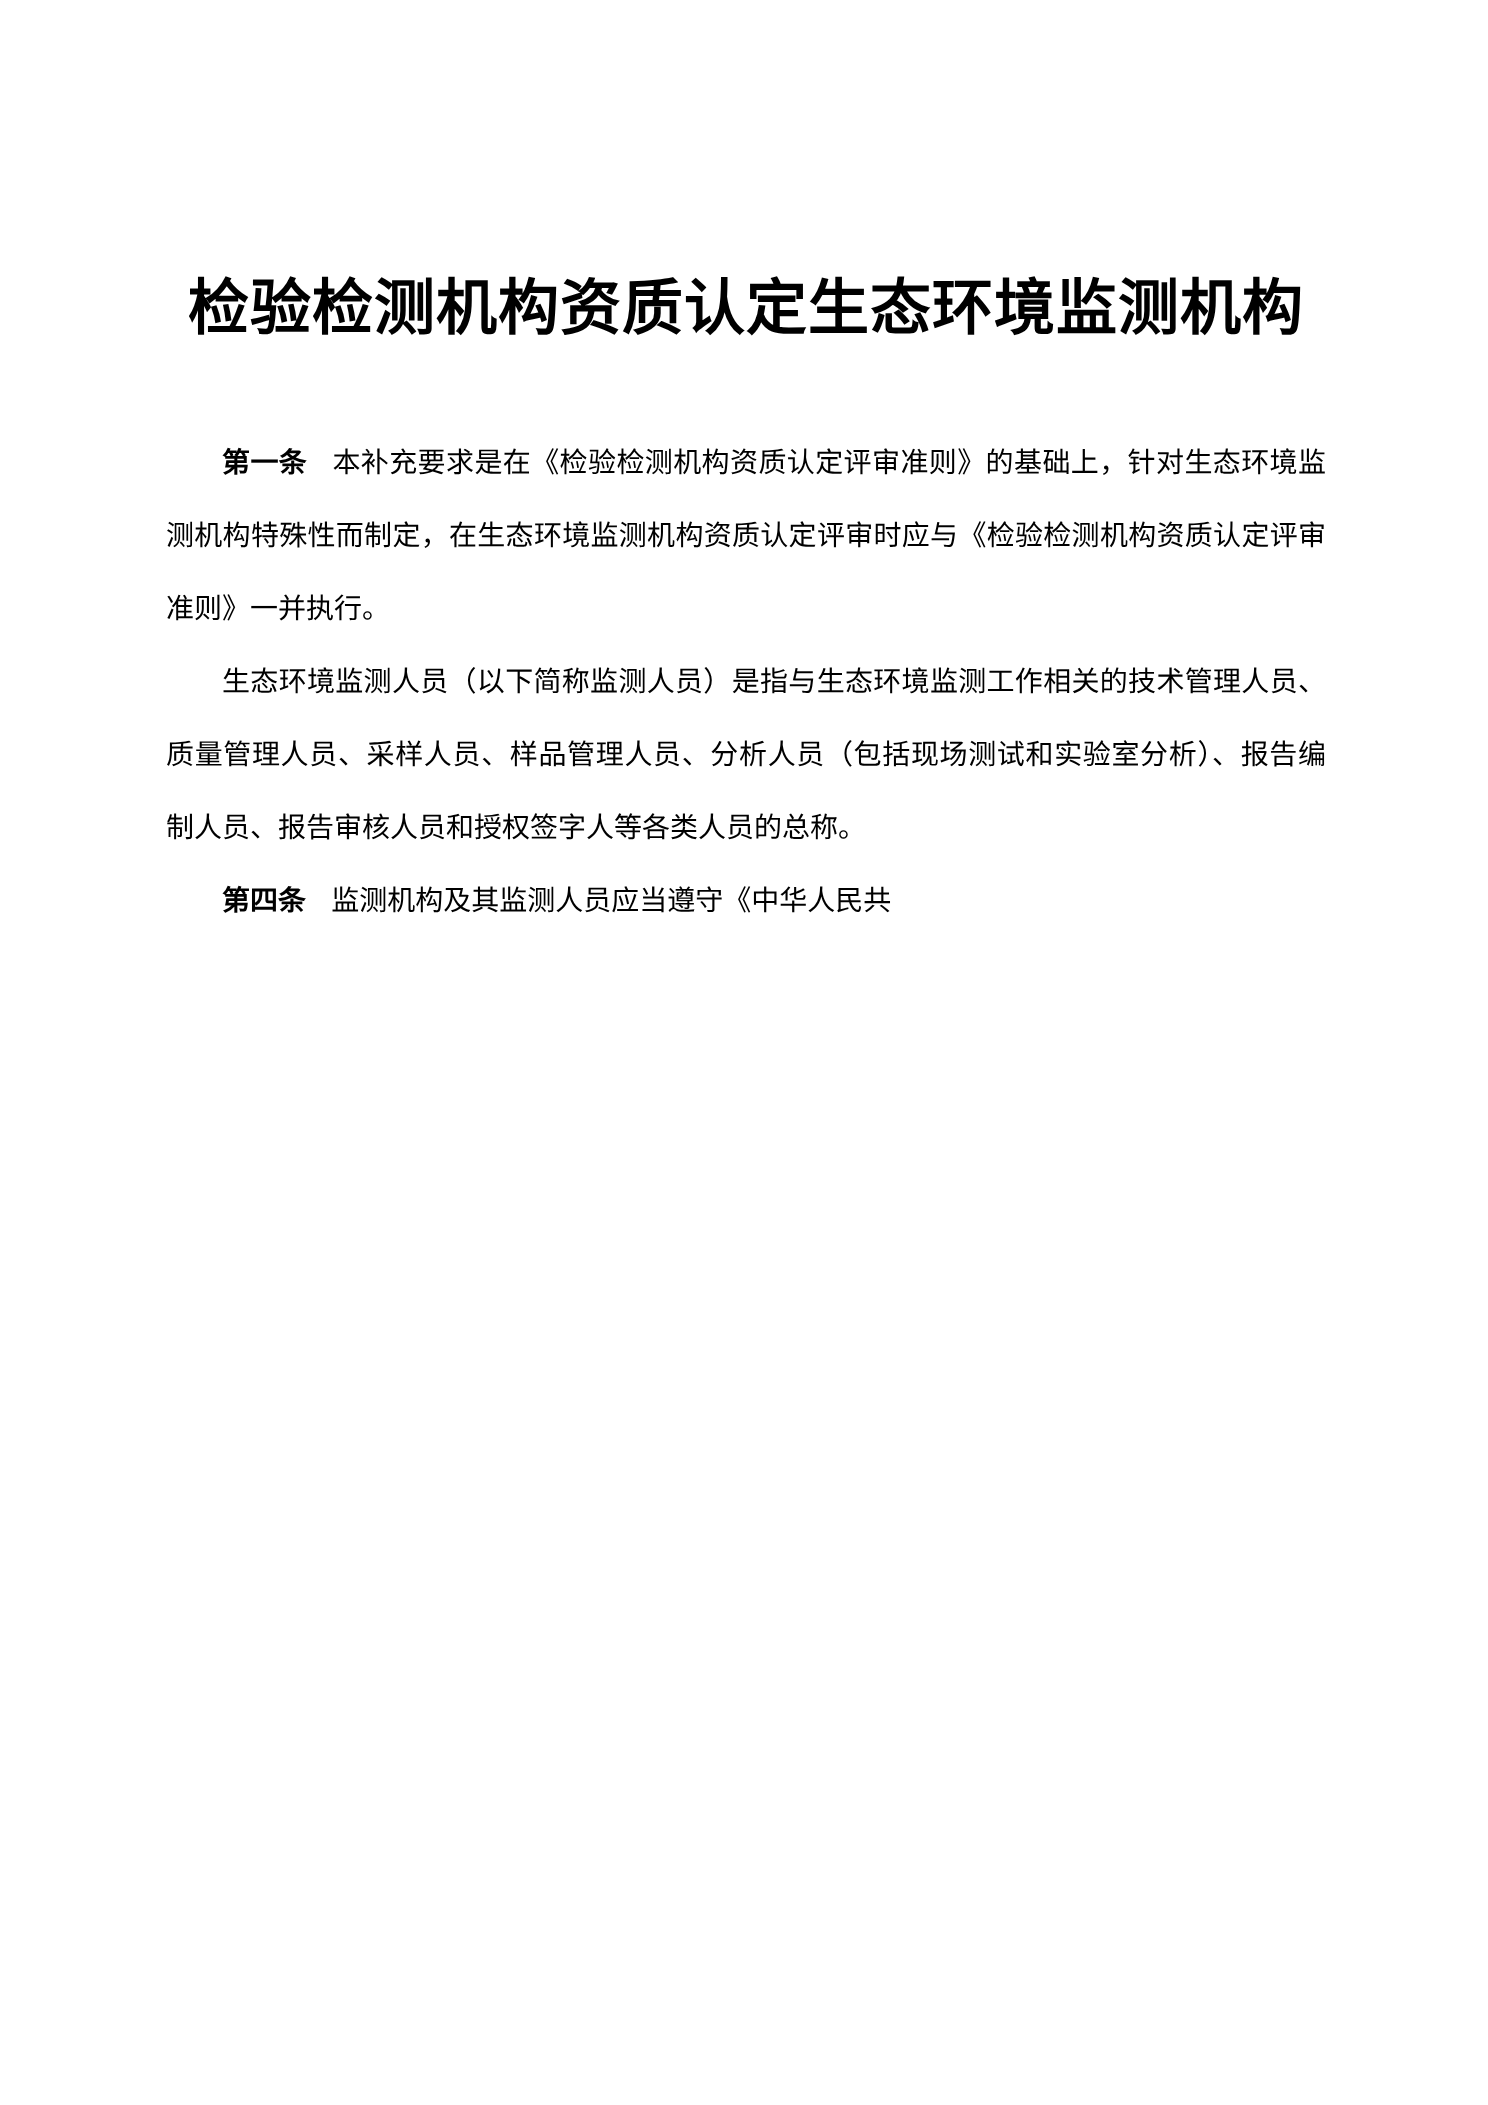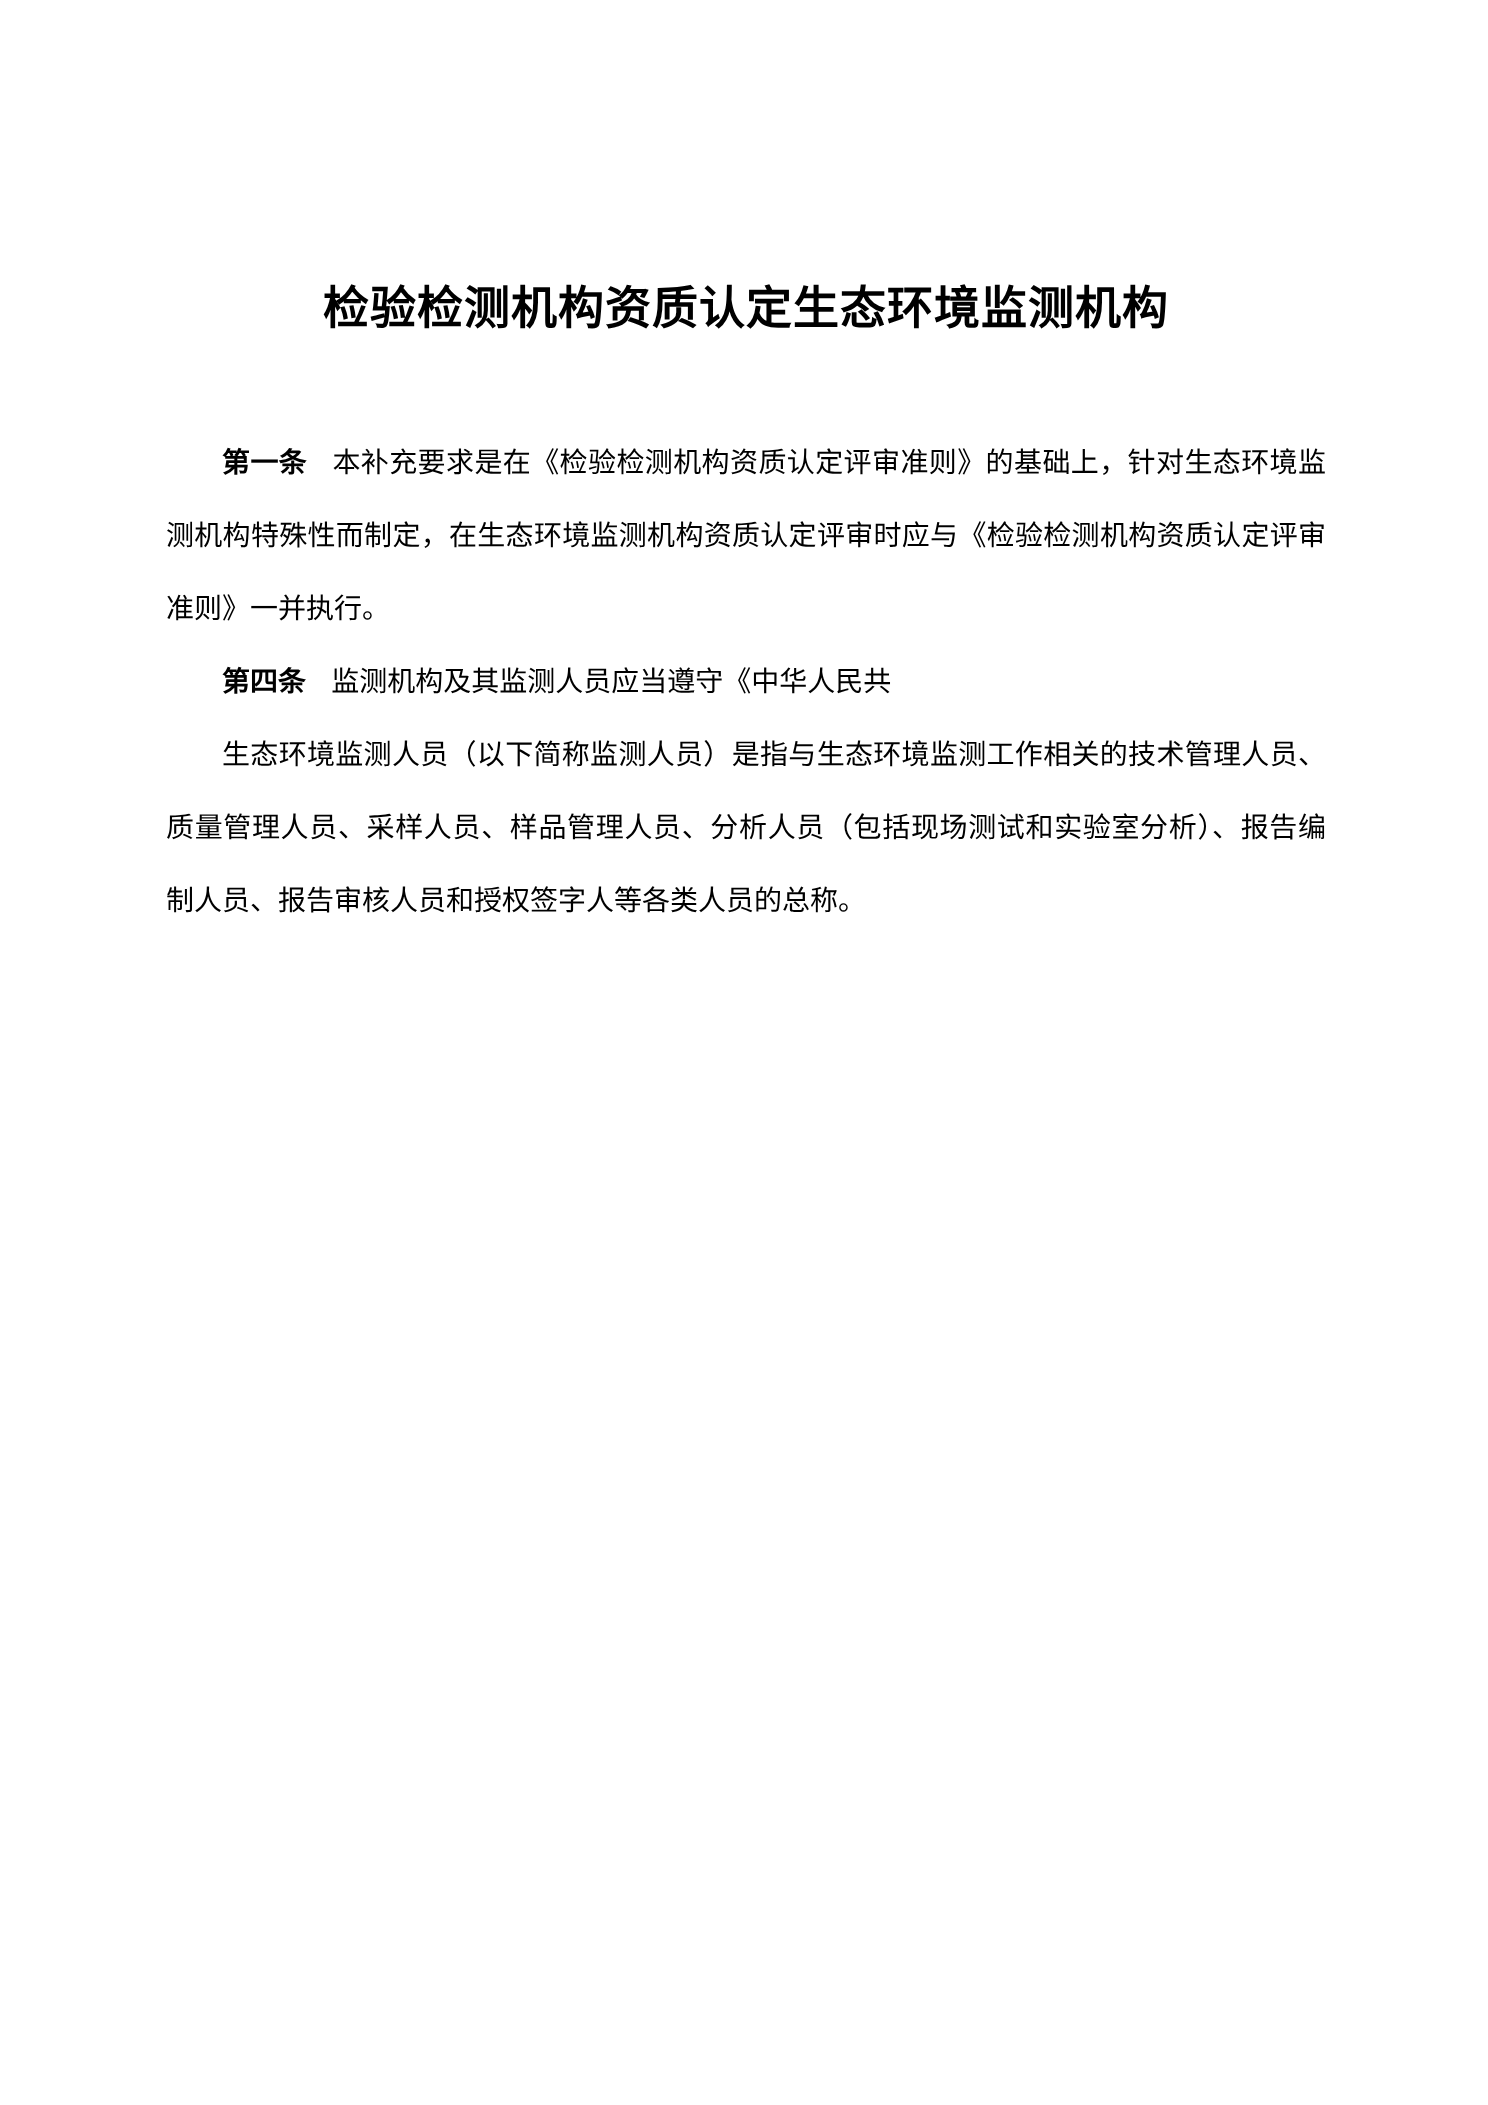--- a/index.html
+++ b/index.html
@@ -15,21 +15,21 @@
     background: #ffffff;
     color: #000000;
     overflow: hidden;
   }
   .content {
     padding: 268px 162px 0 166px;
   }
   .doc-title {
     text-align: center;
     font-weight: bold;
-    font-size: 46px;
+    font-size: 61px;
     line-height: 82px;
     letter-spacing: 1px;
     color: #000000;
   }
   .body-text {
     margin-top: 76px;
   }
   .body-text p {
     font-size: 28px;
     line-height: 73px;
@@ -59,22 +59,22 @@
 
     <div class="body-text">
 
       <p>
         <span class="article-label">第一条</span><span>本补充要求是在《检验检测机构资质认定评审准则》的基础上，针对生态环境监测机构特殊性而制定，在生态环境监测机构资质认定评审时应与《检验检测机构资质认定评审准则》一并执行。</span>
       </p>
 
 
 
       <p>
-        <span class="article-label">第四条</span><span>监测机构及其监测人员应当遵守《中华人民共</span>
+        <span>生态环境监测人员（以下简称监测人员）是指与生态环境监测工作相关的技术管理人员、质量管理人员、采样人员、样品管理人员、分析人员（包括现场测试和实验室分析）、报告编制人员、报告审核人员和授权签字人等各类人员的总称。</span>
       </p>
 
       <p>
-        <span>生态环境监测人员（以下简称监测人员）是指与生态环境监测工作相关的技术管理人员、质量管理人员、采样人员、样品管理人员、分析人员（包括现场测试和实验室分析）、报告编制人员、报告审核人员和授权签字人等各类人员的总称。</span>
+        <span class="article-label">第四条</span><span>监测机构及其监测人员应当遵守《中华人民共</span>
       </p>
 
     </div>
   </div>
 </div>
 
 </body></html>

